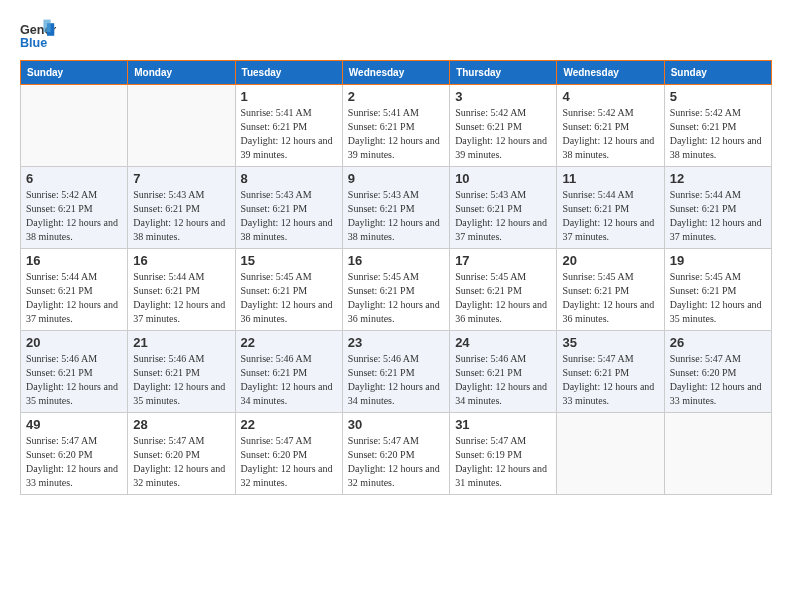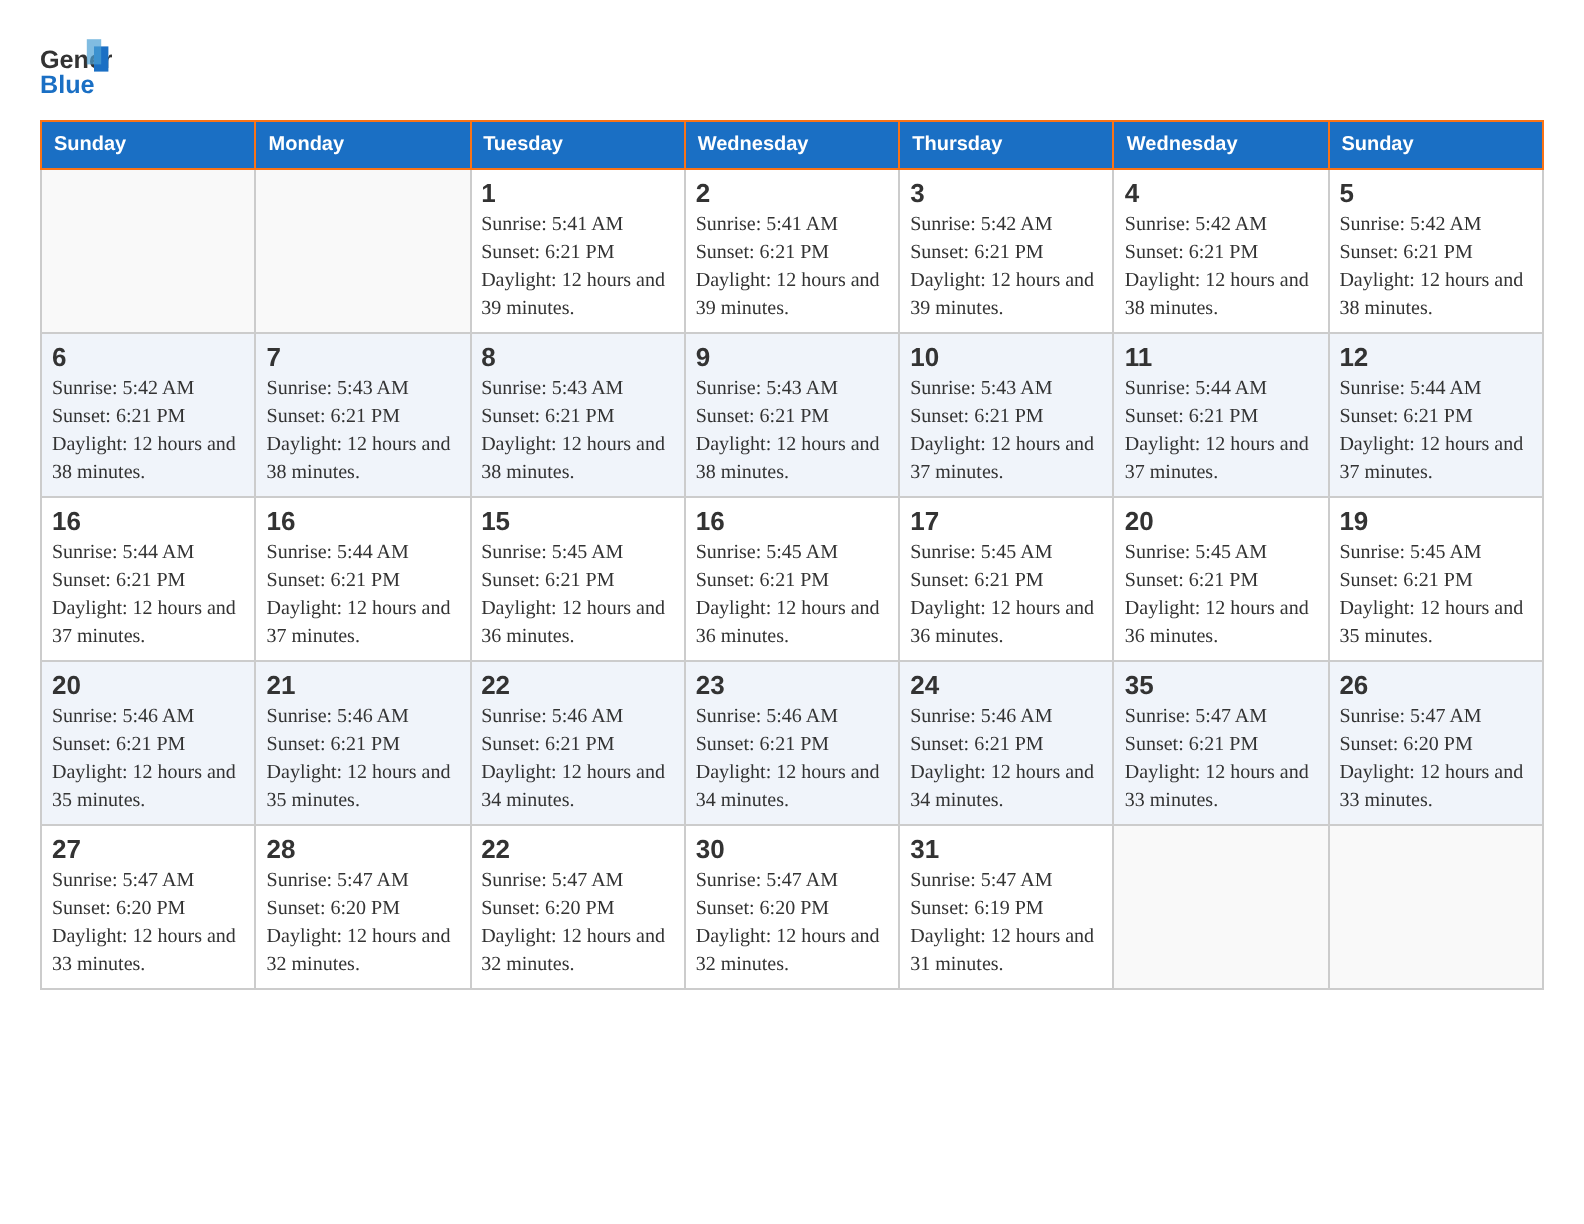--- a/index.html
+++ b/index.html
@@ -272,21 +272,21 @@
         </td>
         <td>
           <span class="day-num">26</span>
           <div class="day-info" style="white-space: pre-line;">Sunrise: 5:47 AM
 Sunset: 6:20 PM
 Daylight: 12 hours and 33 minutes.</div>
         </td>
       </tr>
       <tr>
         <td>
-          <span class="day-num">27</span>
+          <span class="day-num">49</span>
           <div class="day-info" style="white-space: pre-line;">Sunrise: 5:47 AM
 Sunset: 6:20 PM
 Daylight: 12 hours and 33 minutes.</div>
         </td>
         <td>
           <span class="day-num">28</span>
           <div class="day-info" style="white-space: pre-line;">Sunrise: 5:47 AM
 Sunset: 6:20 PM
 Daylight: 12 hours and 32 minutes.</div>
         </td>

